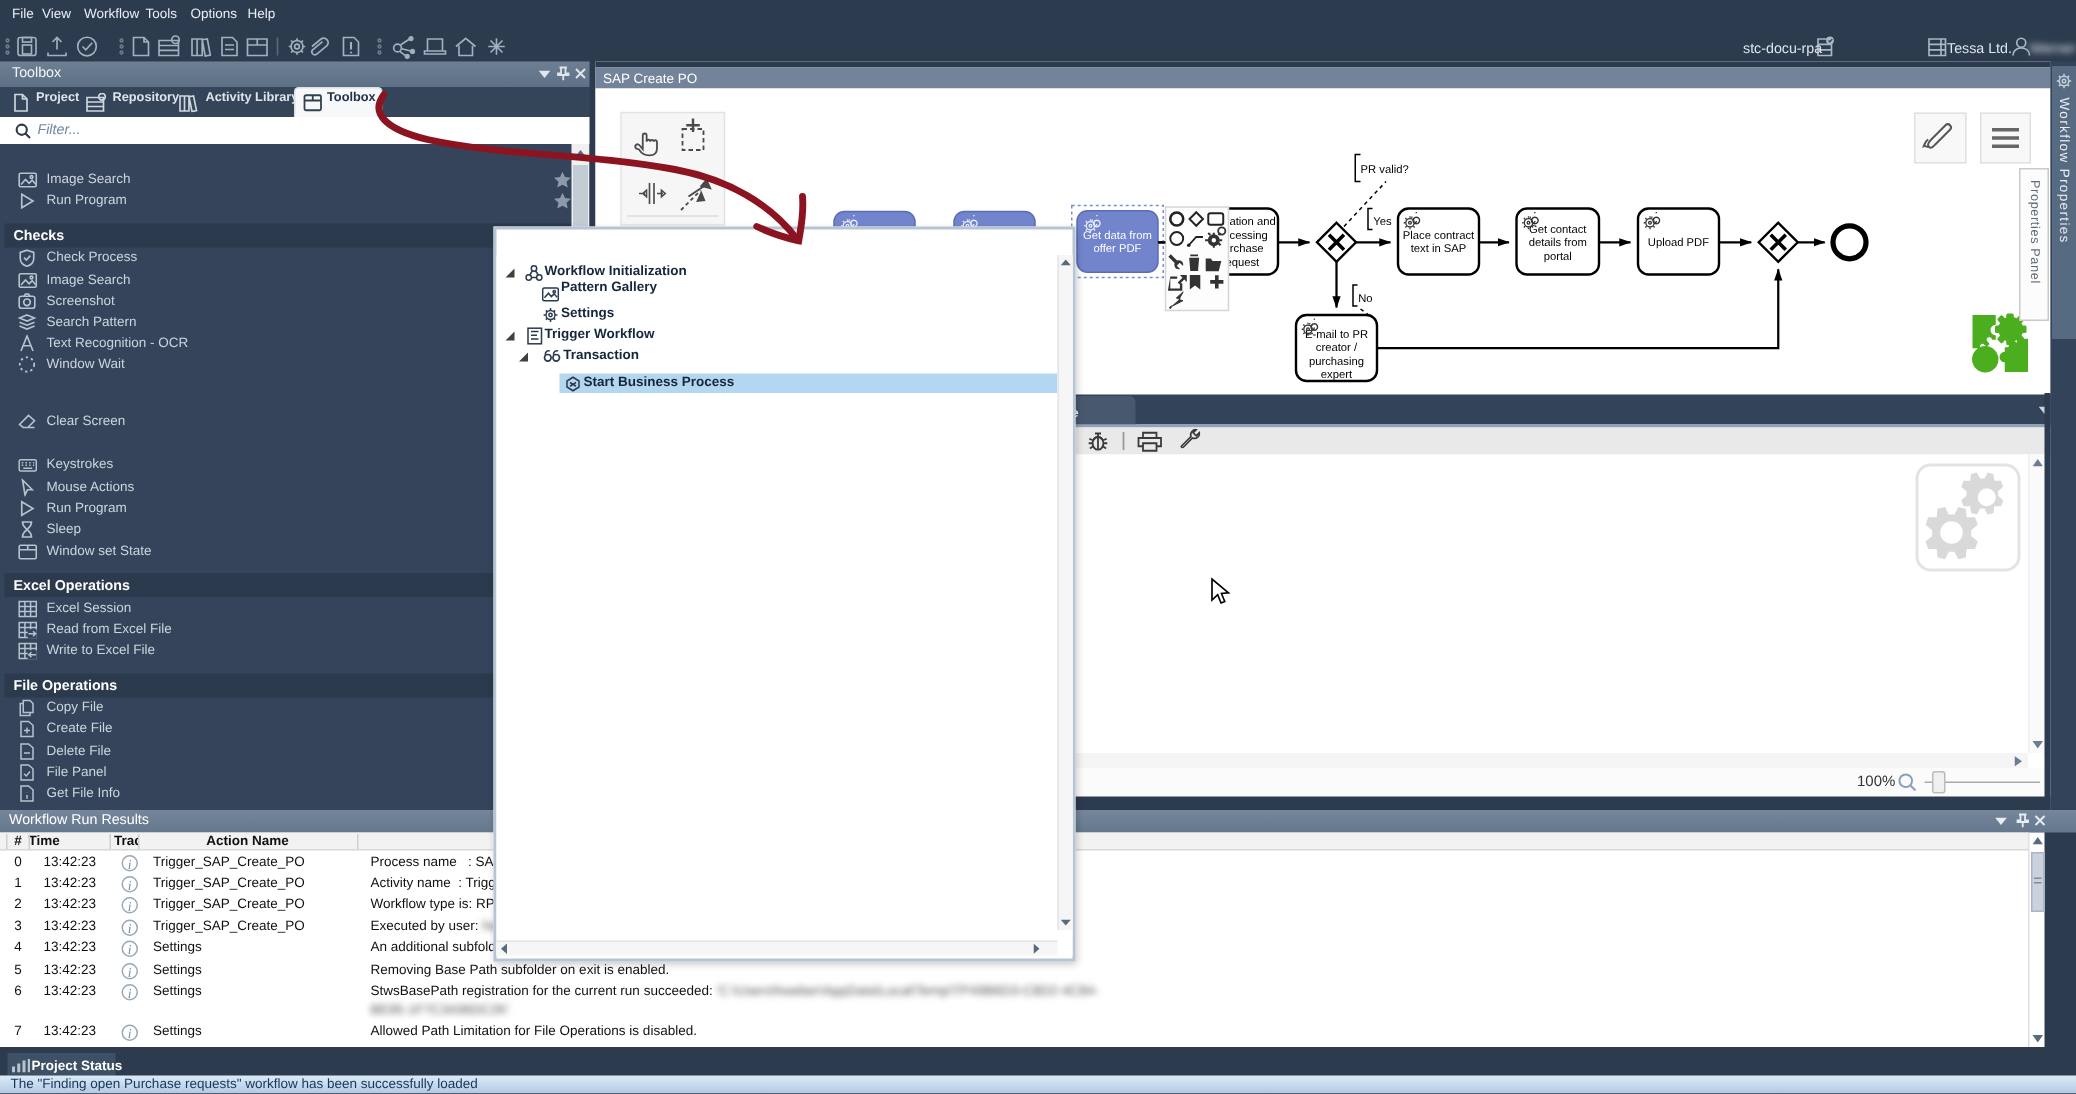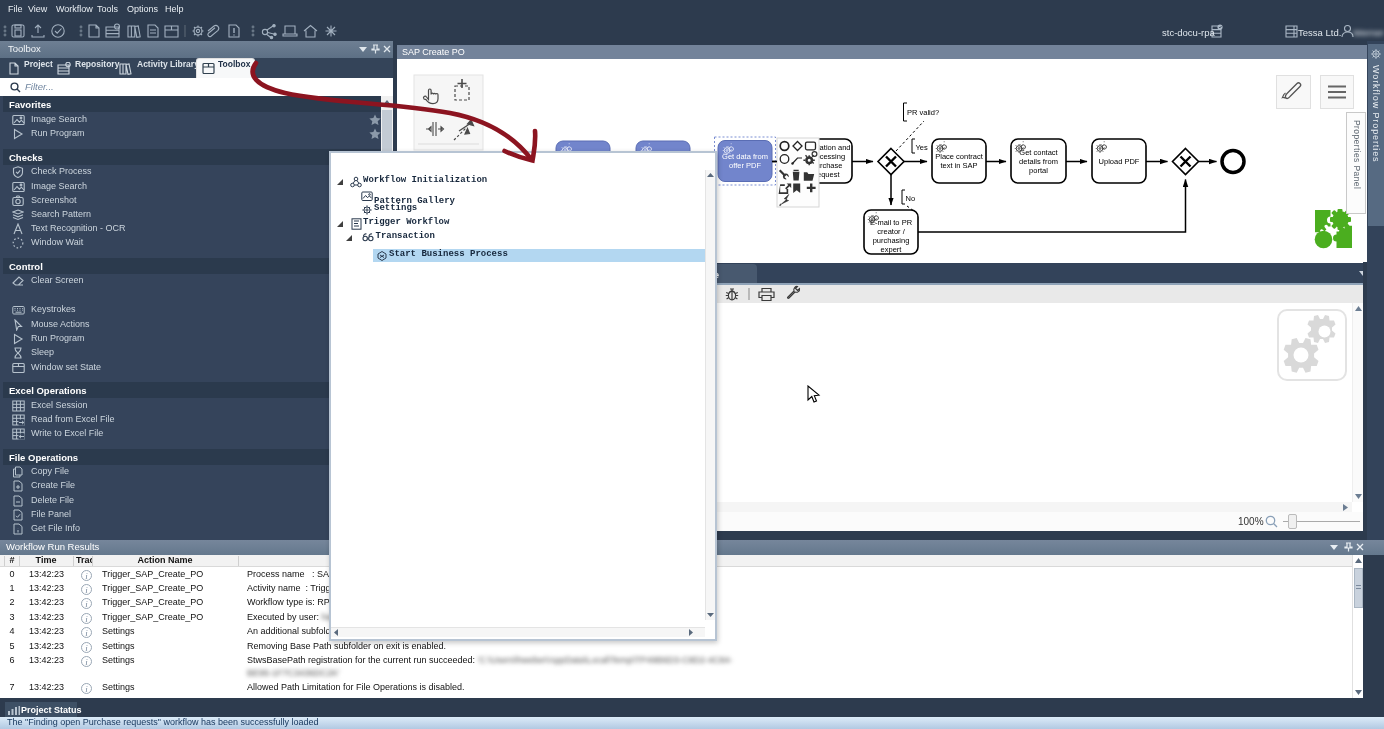--- a/index.html
+++ b/index.html
@@ -51,21 +51,21 @@
 .rc0 { position:absolute; left:5px; width:14px; text-align:center; }
 .rc1 { position:absolute; left:29px; }
 .rc3 { position:absolute; left:102px; }
 .rc4 { position:absolute; left:247px; }
 .iicon { position:absolute; left:81px; top:1px; width:11px; height:11px; border:1px solid #9aa7b5; border-radius:50%; color:#7d8da0; font-size:9px; text-align:center; line-height:11px; font-style:italic; font-family:"Liberation Serif",serif;}
 #statusbar { left:0; top:158px; width:1384px; height:19px; background:#2d3b4e; }
 #bluebar { left:0; top:717px; width:1384px; height:12px; background:linear-gradient(#dcebf8,#b2c9e2); color:#16365c; font-size:9px; }
 
 #outline { left:329px; top:151px; width:388px; height:490px; background:#fff; border:2px solid #b7c4d3; box-shadow:1px 2px 5px rgba(0,0,0,.22); z-index:40; }
 #outtitle { position:absolute; left:0; top:0; width:384px; height:17px; background:linear-gradient(#f3f7fb,#dde9f4); color:#1e3048; font-size:9px; border-bottom:1px solid #c2cfdb;}
-.trow { position:absolute; left:0; height:14px; color:#16273c; font-size:9px; font-weight:bold; white-space:nowrap;font-family:Liberation Mono, monospace; }
+.trow { position:absolute; left:0; height:14px; color:#16273c; font-size:9px; font-weight:bold; white-space:nowrap; }
 </style>
 </head>
 <body>
 
 <div class="abs" id="menubar">
   <span style="left:8px">File</span>
     <span style="left:28px">View</span>
     <span style="left:56px">Workflow</span>
     <span style="left:97px">Tools</span>
     <span style="left:127px">Options</span>
@@ -160,21 +160,20 @@
         </svg><span style="margin-left:21px">Toolbox</span></div>
   </div>
   <div class="abs" id="lpfilter">
     <svg width="11" height="11" style="position:absolute;left:10px;top:4px" viewBox="0 0 11 11">
         <circle cx="4.5" cy="4.5" r="3.4" fill="none" stroke="#2b3a4d" stroke-width="1.4"></circle>
         <line x1="7" y1="7" x2="10" y2="10" stroke="#2b3a4d" stroke-width="1.4"></line>
       </svg>
     <span style="position:absolute;left:25px;top:3px;font-style:italic;color:#7186a0;font-size:9.5px">Filter...</span>
   </div>
   <div class="abs" id="lplist">
-    <div class="sech" style="top:0px">Favorites</div>
     <div class="item" style="top:17px">
         <svg width="13" height="12" viewBox="0 0 13 12" fill="none" stroke="#b6c2cd" stroke-width="1.1">
           <rect x="0.8" y="1.5" width="11.4" height="9" rx="1"></rect>
           <path d="M2 9 l3-3.4 2.4 2.6 2-2 2.6 2.8"></path>
           <circle cx="9" cy="4" r="0.9"></circle>
         </svg>
         <span>Image Search</span>
         <svg class="star" style="top:1px" width="13" height="13" viewBox="0 0 13 13">
           <path d="M6.5 0.5 L8.3 4.4 L12.6 4.9 L9.4 7.8 L10.3 12 L6.5 9.9 L2.7 12 L3.6 7.8 L0.4 4.9 L4.7 4.4 z" fill="#8b99a9"></path>
         </svg>
@@ -223,21 +222,20 @@
           <path d="M2 11 L6 1 l4 10 M3.5 7.5 h5"></path>
         </svg>
         <span>Text Recognition - OCR</span>
       </div>
     <div class="item" style="top:140px">
         <svg width="12" height="12" viewBox="0 0 12 12" fill="none" stroke="#b6c2cd" stroke-width="1.2" stroke-dasharray="1.6 2">
           <circle cx="6" cy="6" r="4.8"></circle>
         </svg>
         <span>Window Wait</span>
       </div>
-    <div class="sech" style="top:162px">Control</div>
     <div class="item" style="top:178px">
         <svg width="12" height="12" viewBox="0 0 12 12" fill="none" stroke="#b6c2cd" stroke-width="1.1">
           <path d="M1 8 L7 2 l4 3.5 L6.5 10 h-3 z M3 10 h8"></path>
         </svg>
         <span>Clear Screen</span>
       </div>
     <div class="item" style="top:207px">
         <svg width="13" height="12" viewBox="0 0 13 12" fill="none" stroke="#b6c2cd" stroke-width="1">
           <rect x="0.8" y="2.5" width="11.4" height="7.5" rx="1"></rect>
           <path d="M2.5 4.5 h1 M5 4.5 h1 M7.5 4.5 h1 M10 4.5 h0.8 M2.5 6.2 h1 M5 6.2 h1 M7.5 6.2 h1 M10 6.2 h0.8 M3.5 8.2 h6"></path>
@@ -597,21 +595,21 @@
     <svg width="9" height="10" viewBox="0 0 9 10" style="position:absolute;left:1344px;top:2px" fill="none" stroke="#e8edf2" stroke-width="1.2">
         <path d="M2 1 h5 M3 1 v4 h-2 l0 1 h7 l0-1 h-2 V1 M4.5 6 v3.5"></path>
       </svg>
     <svg width="8" height="8" viewBox="0 0 8 8" style="position:absolute;left:1356px;top:3px" stroke="#e8edf2" stroke-width="1.3">
         <path d="M1 1 L7 7 M7 1 L1 7"></path>
       </svg>
   </div>
   <div class="abs" id="restable">
     <div id="resthead">
       <span style="position:absolute;left:5px;width:14px;text-align:center;top:0">#</span>
-      <span style="position:absolute;left:19px;width:54px;text-align:center;top:0">Time</span>
+      <span style="position:absolute;left:19px;width:54px;text-align:left;top:0">Time</span>
       <div style="position:absolute;left:76px;top:0;width:16px;overflow:hidden;white-space:nowrap">Trace</div>
       <span style="position:absolute;left:92px;width:146px;text-align:center;top:0">Action Name</span>
       <div style="position:absolute;left:4px;top:1px;width:1px;height:10px;background:#cfcfcf"></div>
       <div style="position:absolute;left:19px;top:1px;width:1px;height:10px;background:#cfcfcf"></div>
       <div style="position:absolute;left:73px;top:1px;width:1px;height:10px;background:#cfcfcf"></div>
       <div style="position:absolute;left:92px;top:1px;width:1px;height:10px;background:#cfcfcf"></div>
       <div style="position:absolute;left:238px;top:1px;width:1px;height:10px;background:#cfcfcf"></div>
     </div>
     <div class="rrow" style="top:14px">
         <span class="rc0">0</span>
@@ -706,21 +704,21 @@
     <div class="trow" style="top:5px;left:32px">Workflow Initialization</div>
     <svg width="8" height="8" viewBox="0 0 8 8" style="position:absolute;left:5px;top:8px">
         <path d="M7 1 V7 H1 z" fill="#3f3f3f"></path>
       </svg>
     <svg width="12" height="12" viewBox="0 0 12 12" style="position:absolute;left:19px;top:6px" fill="none" stroke="#2b3a4e" stroke-width="1">
         <circle cx="6" cy="3" r="1.8"></circle>
         <circle cx="2.5" cy="9" r="1.8"></circle>
         <circle cx="9.5" cy="9" r="1.8"></circle>
         <path d="M5 4.5 L3 7.5 M7 4.5 L9 7.5 M4.3 9 h3.4"></path>
       </svg>
-    <div class="trow" style="top:26px;left:43px">Pattern Gallery</div>
+    <div class="trow" style="top:16px;left:43px">Pattern Gallery</div>
     <svg width="12" height="11" viewBox="0 0 12 11" style="position:absolute;left:30px;top:21px" fill="none" stroke="#2b3a4e" stroke-width="1">
         <rect x="0.8" y="1" width="10.4" height="8.5" rx="1"></rect>
         <path d="M2 7.5 l2.6-3 2 2.2 1.8-1.8 2 2.2"></path>
         <circle cx="8.5" cy="3.5" r="0.8"></circle>
       </svg>
     <div class="trow" style="top:33px;left:43px">Settings</div>
     <svg width="12" height="12" viewBox="0 0 12 12" style="position:absolute;left:30px;top:34px" fill="none" stroke="#2b3a4e" stroke-width="1">
         <circle cx="6" cy="6" r="3"></circle>
         <circle cx="6" cy="6" r="1.1"></circle>
         <path d="M6 1.4 v1.4 M6 9.2 v1.4 M1.4 6 h1.4 M9.2 6 h1.4 M2.9 2.9 l1 1 M8.1 8.1 l1 1 M9.1 2.9 l-1 1 M3.9 8.1 l-1 1"></path>

